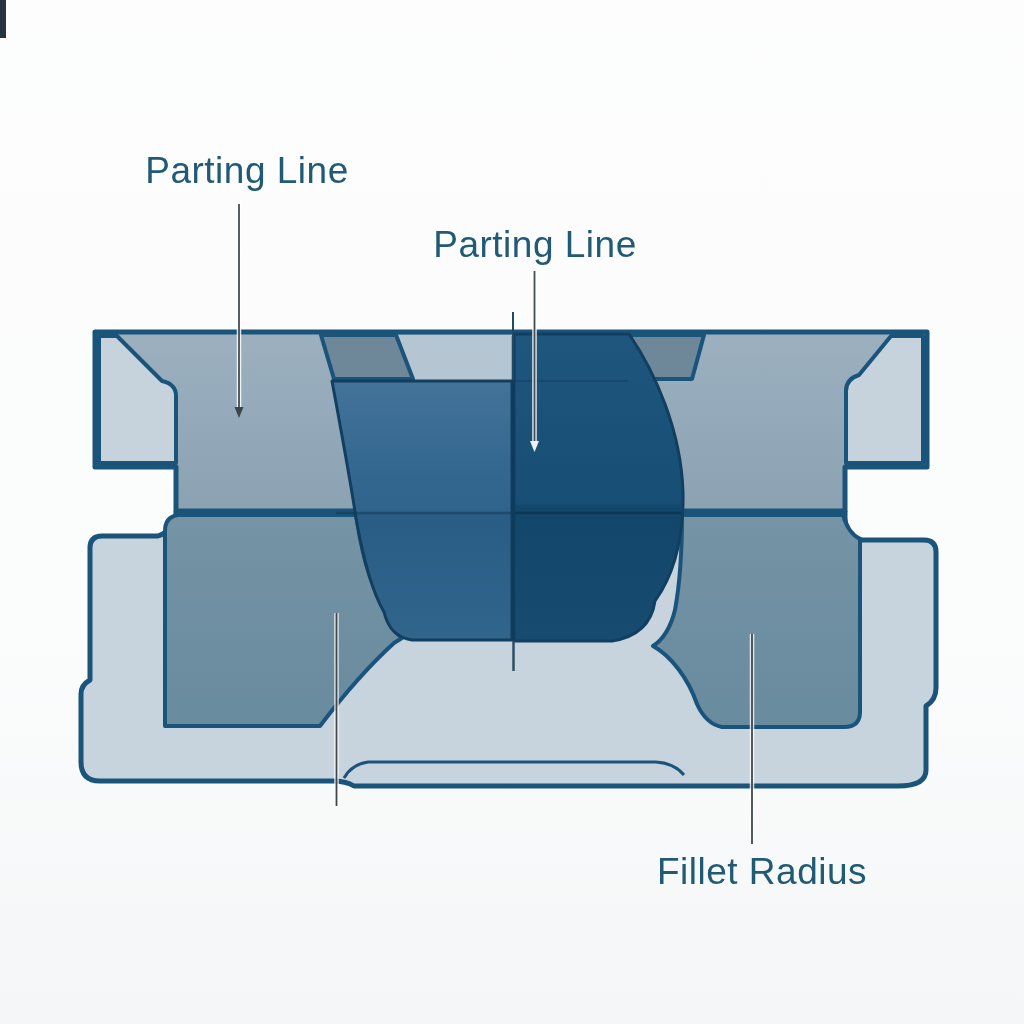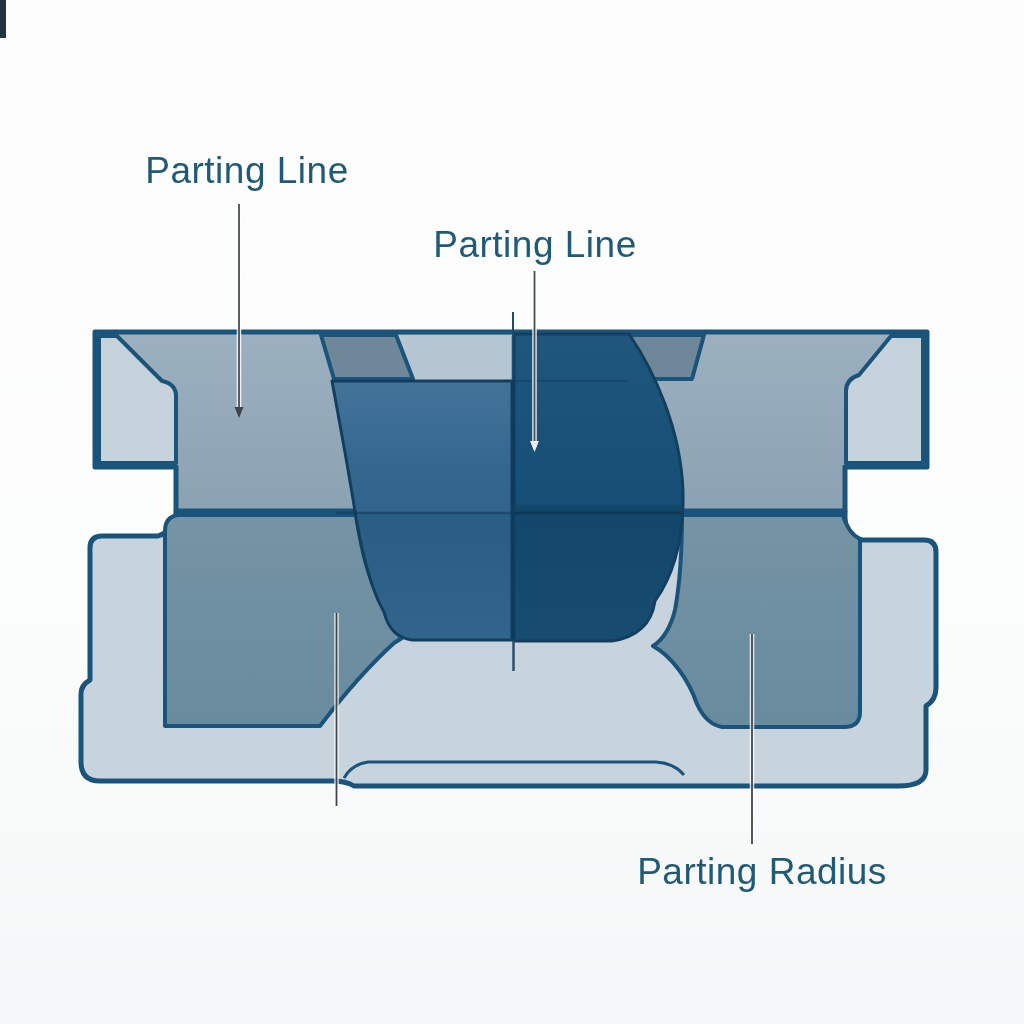--- a/index.html
+++ b/index.html
@@ -97,14 +97,14 @@
       <path d="M336.5 613 V806" stroke="#3f474d" stroke-width="1.8" fill="none"></path>
     </g>
     <g>
       <path d="M752 634 V844" stroke="#ffffff" stroke-width="4.5" stroke-opacity="0.8" fill="none"></path>
       <path d="M752 634 V844" stroke="#3f474d" stroke-width="1.8" fill="none"></path>
     </g>
   </svg>
 
   <div class="label label-parting-top">Parting Line</div>
   <div class="label label-parting-center">Parting Line</div>
-  <div class="label label-fillet">Parting Radius</div>
+  <div class="label label-fillet">Fillet Radius</div>
 </div>
 
 </body></html>

